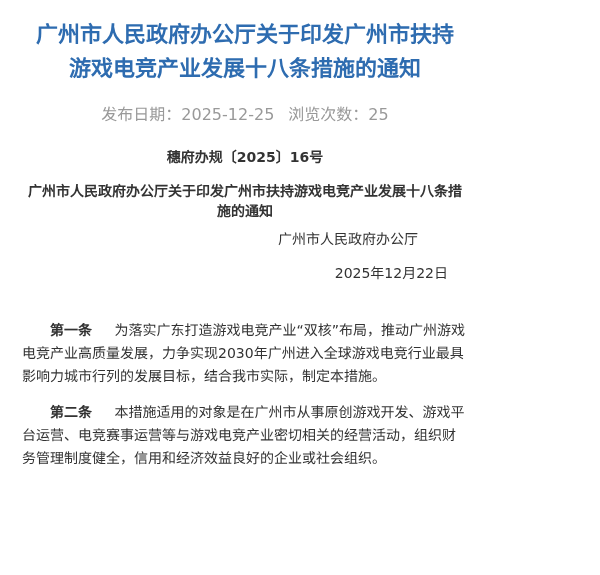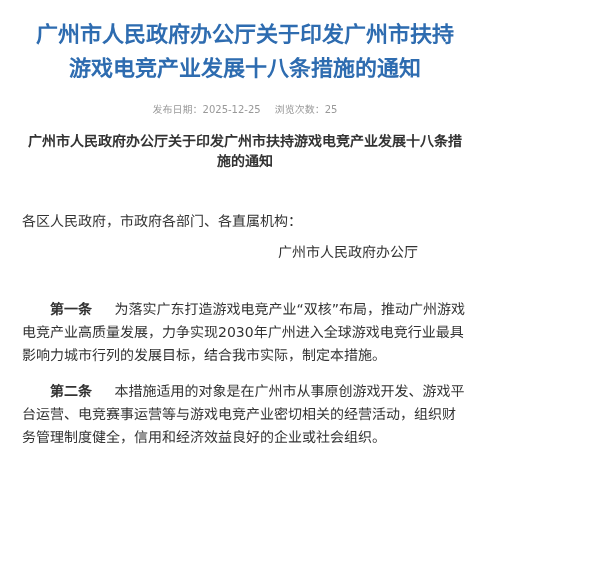--- a/index.html
+++ b/index.html
@@ -22,21 +22,21 @@
     padding: 0 4px;
     text-align: center;
     font-size: 22px;
     font-weight: bold;
     line-height: 34px;
     color: #2e6cb0;
   }
   .meta {
     margin-top: 15px;
     text-align: center;
-    font-size: 10px;
+    font-size: 16px;
     color: #999999;
   }
   .meta .gap { margin-left: 14px; }
   .doc-number {
     margin-top: 21px;
     text-align: center;
     font-size: 14px;
     font-weight: bold;
     color: #333333;
   }
@@ -89,28 +89,29 @@
 <body>
 
 <div class="page">
 
   <h1 class="page-title">广州市人民政府办公厅关于印发广州市扶持游戏电竞产业发展十八条措施的通知</h1>
 
   <div class="meta">
     <span>发布日期：</span><span>2025-12-25</span><span class="gap">浏览次数：</span><span>25</span>
   </div>
 
+  <div class="doc-number">穗府办规〔2025〕16号</div>
 
   <div class="doc-title">广州市人民政府办公厅关于印发广州市扶持游戏电竞产业发展十八条措施的通知</div>
 
-  <div class="salutation body-text">各区人民政府，市政府各部门、各直属机构：</div>
 
 
   <div class="signature-office body-text">广州市人民政府办公厅</div>
 
+  <div class="signature-date body-text">2025年12月22日</div>
 
 
   <p class="article-para first-article body-text">
     <span class="article-label">第一条</span><span>为落实广东打造游戏电竞产业“双核”布局，推动广州游戏电竞产业高质量发展，力争实现2030年广州进入全球游戏电竞行业最具影响力城市行列的发展目标，结合我市实际，制定本措施。</span>
   </p>
 
   <p class="article-para body-text">
     <span class="article-label">第二条</span><span>本措施适用的对象是在广州市从事原创游戏开发、游戏平台运营、电竞赛事运营等与游戏电竞产业密切相关的经营活动，组织财务管理制度健全，信用和经济效益良好的企业或社会组织。</span>
   </p>
 

